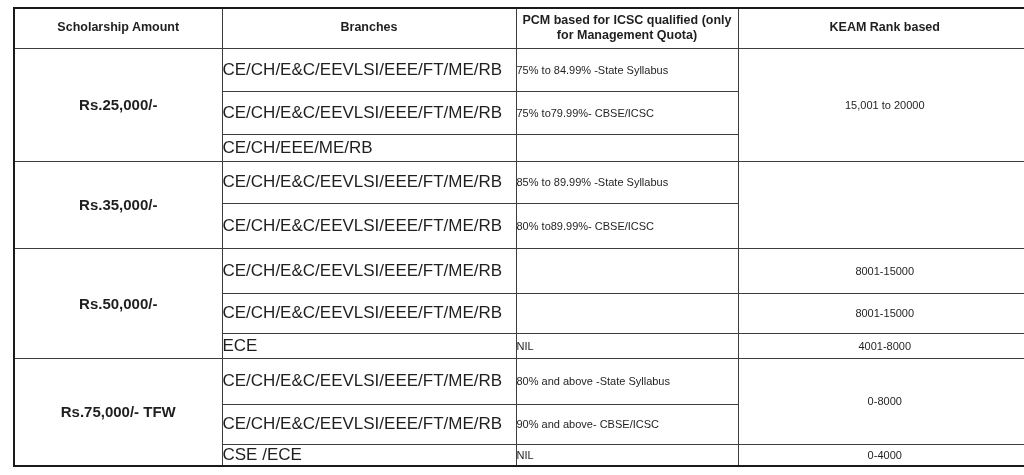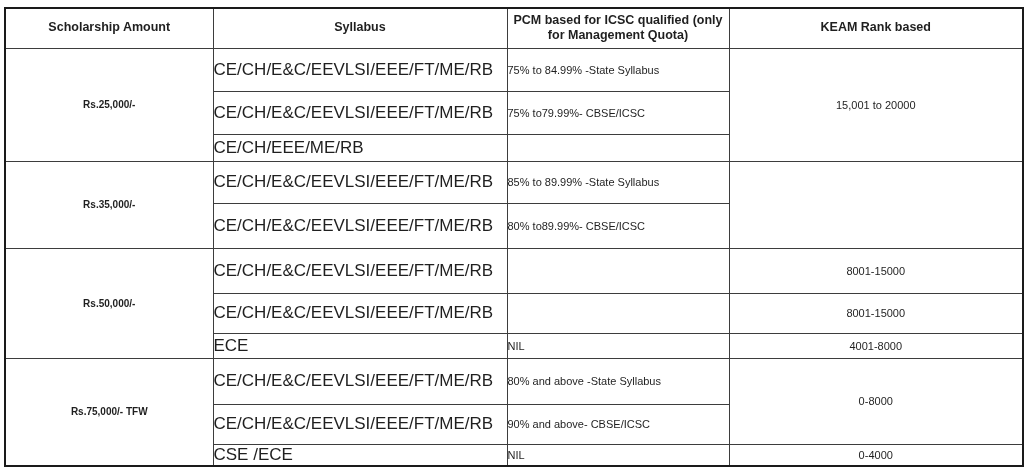--- a/index.html
+++ b/index.html
@@ -6,21 +6,21 @@
     margin: 0;
     padding: 0;
     background: #ffffff;
     width: 1024px;
     height: 475px;
     overflow: hidden;
     font-family: "Liberation Sans", sans-serif;
     color: #1f1f1f;
   }
   .table-wrap {
-    padding: 7px 0 0 4px;
+    padding: 7px 0 0 13px;
   }
   table.schol {
     border-collapse: collapse;
     table-layout: fixed;
     width: 1018px;
     border: 2px solid #1a1a1a;
   }
   table.schol th, table.schol td {
     border: 1px solid #3d3d3d;
     padding: 0;
@@ -33,21 +33,21 @@
     border-top: 1.6px solid #1a1a1a;
   }
   th.hdr {
     font-size: 12.5px;
     font-weight: bold;
     text-align: center;
     line-height: 1.25;
     padding: 2px 10px;
   }
   td.amount {
-    font-size: 10px;
+    font-size: 15px;
     font-weight: bold;
     text-align: center;
   }
   td.branches {
     font-size: 17px;
     text-align: left;
     padding-left: 7px;
     letter-spacing: 0px;
     white-space: nowrap;
     margin-left: 12px;
@@ -71,21 +71,21 @@
     <colgroup>
       <col style="width:208px">
       <col style="width:294px">
       <col style="width:222px">
       <col style="width:294px">
     </colgroup>
 
     <tbody>
         <tr style="height:40px">
       <th class="hdr">Scholarship Amount</th>
-      <th class="hdr">Syllabus</th>
+      <th class="hdr">Branches</th>
       <th class="hdr">PCM based for ICSC qualified (only for Management Quota)</th>
       <th class="hdr">KEAM Rank based</th>
     </tr>
 
     <tr style="height:43px" class="section-start">
       <td class="amount" rowspan="3">Rs.25,000/-</td>
       <td class="branches">CE/CH/E&amp;C/EEVLSI/EEE/FT/ME/RB</td>
       <td class="pcm">75% to 84.99% -State Syllabus</td>
       <td class="rank" rowspan="3">15,001 to 20000</td>
     </tr>

